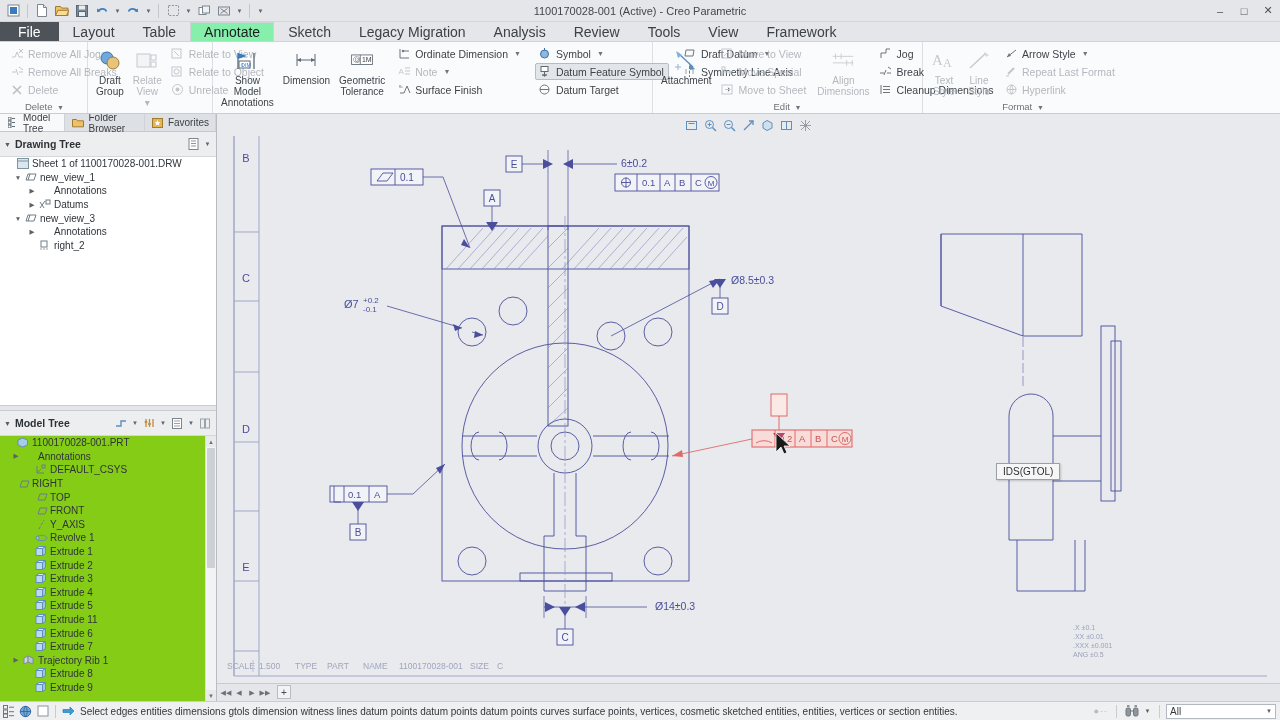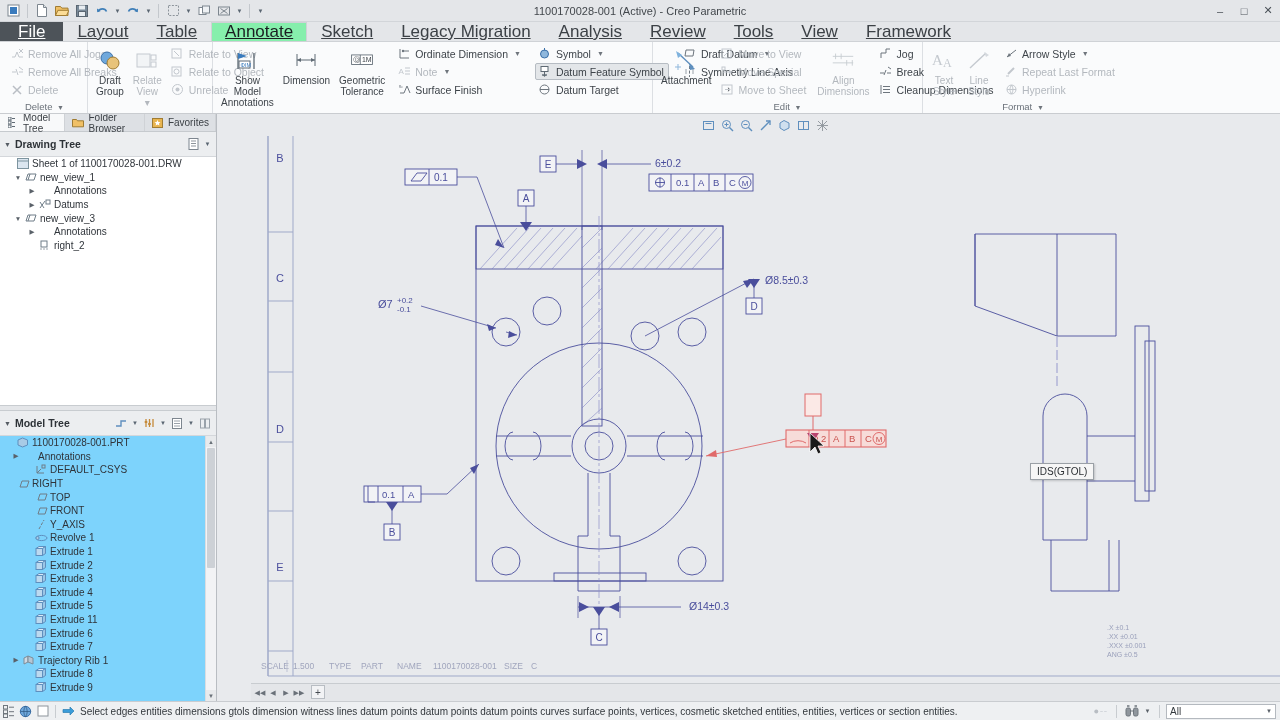--- a/index.html
+++ b/index.html
@@ -30,22 +30,22 @@
   }
   .wctrl { margin-left:auto; display:flex; align-items:center; }
   .wc { width:24px; height:20px; display:flex;align-items:center;justify-content:center; font-size:11px; color:#4a5158;}
 
   
   .tabstrip {
     height:20px; background:#e4e6e9; display:flex; align-items:stretch;
     flex:0 0 20px; border-bottom:1px solid #cfd2d6;
   }
   .tab {
-    padding:0 13px; display:flex; align-items:center; font-size:17px; color:#3c4146;
-    border:1px solid transparent; border-bottom:none;text-decoration:underline;
+    padding:0 13px; display:flex; align-items:center; font-size:14px; color:#3c4146;
+    border:1px solid transparent; border-bottom:none;
   }
   .tab.file { background:#4d5359; color:#fff; padding:0 17px; }
   .tab.active { background:#86efac; border-color:#cfd2d6; color:#1a1d20; }
 
   
   .ribbon {
     height:72px; background:#fafbfc; display:flex; align-items:stretch;
     flex:0 0 72px; border-bottom:1px solid #c9ccd0; padding-left:2px;
   }
   .rgroup { display:flex; flex-direction:column; border-right:1px solid #dcdfe3; }
@@ -67,21 +67,21 @@
   .big {
     display:flex; flex-direction:column; align-items:center; justify-content:flex-start;
     width:54px; padding:2px 2px; border:1px solid transparent; border-radius:2px;
     font-size:10px; color:#3e444a; line-height:11px; text-align:center;
   }
   .big.dis { color:#b3b8be; }
   .bico { width:26px; height:26px; display:flex; align-items:center; justify-content:center; margin-bottom:1px;}
   .caret { font-size:7px; color:#6f757c; margin-left:2px; }
 
   
-  .main { flex:1; display:flex; overflow:hidden;gap:34px; }
+  .main { flex:1; display:flex; overflow:hidden; }
 
   
   .leftpanel { width:217px; flex:0 0 217px; background:#f0f1f3; display:flex; flex-direction:column;
                border-right:1px solid #b9bdc2; }
   .navtabs { height:18px; display:flex; align-items:stretch; background:#e7e9ec; border-bottom:1px solid #c6cace;}
   .navtab { display:flex; align-items:center; gap:3px; padding:0 6px; font-size:10px; color:#3c4146;
             border-right:1px solid #cfd2d6; }
   .navtab.active { background:#f8f9fa; }
   .navtab:not(.active){ background:#dde0e4; }
   .panel-head {
@@ -91,21 +91,21 @@
   .tri { font-size:7px; color:#555c63; }
   .hd-tools { margin-left:auto; display:flex; gap:3px; align-items:center;}
   .hdbtn{width:14px;height:14px;display:flex;align-items:center;justify-content:center;color:#5a6672;}
   .treebox { background:#fff; flex:1; overflow:hidden; position:relative; }
   .trow { display:flex; align-items:center; height:13.6px; padding-left:4px; font-size:10px; color:#2f343a; white-space:nowrap;}
   .exp { width:12px; flex:0 0 12px; font-size:6.5px; color:#5a6169; display:flex;align-items:center;justify-content:center;}
   .tico { width:14px; flex:0 0 14px; display:flex; align-items:center; justify-content:center; }
   .tlabel { padding-left:2px; }
   .splitter { height:6px; background:#e4e6e9; border-top:1px solid #c8ccd0; border-bottom:1px solid #c8ccd0;}
   .mt-wrap { height:290px; display:flex; flex-direction:column; }
-  .mt-body { background:#7dd3fc; flex:1; overflow:hidden; position:relative; display:flex;}
+  .mt-body { background:#84cc16; flex:1; overflow:hidden; position:relative; display:flex;}
   .mt-list { flex:1; overflow:hidden;}
   .vscroll { width:11px; background:#f2f3f5; border-left:1px solid #dadde1; display:flex; flex-direction:column; }
   .sarrow { height:11px; display:flex;align-items:center;justify-content:center;font-size:6px;color:#6a7179;background:#e8eaec;}
   .sthumb { background:#cdd1d6; height:120px; margin:1px; border-radius:1px;}
   .strack{flex:1;}
 
   
   .canvaswrap { flex:1; display:flex; flex-direction:column; background:#e8eaed; position:relative; overflow:hidden;}
   .cviewbar { height:22px; display:flex; align-items:center; justify-content:center; background:#e8eaed; }
   .vbtn { width:17px; height:17px; display:flex;align-items:center;justify-content:center; margin:0 1px; border:1px solid transparent; border-radius:2px;}

